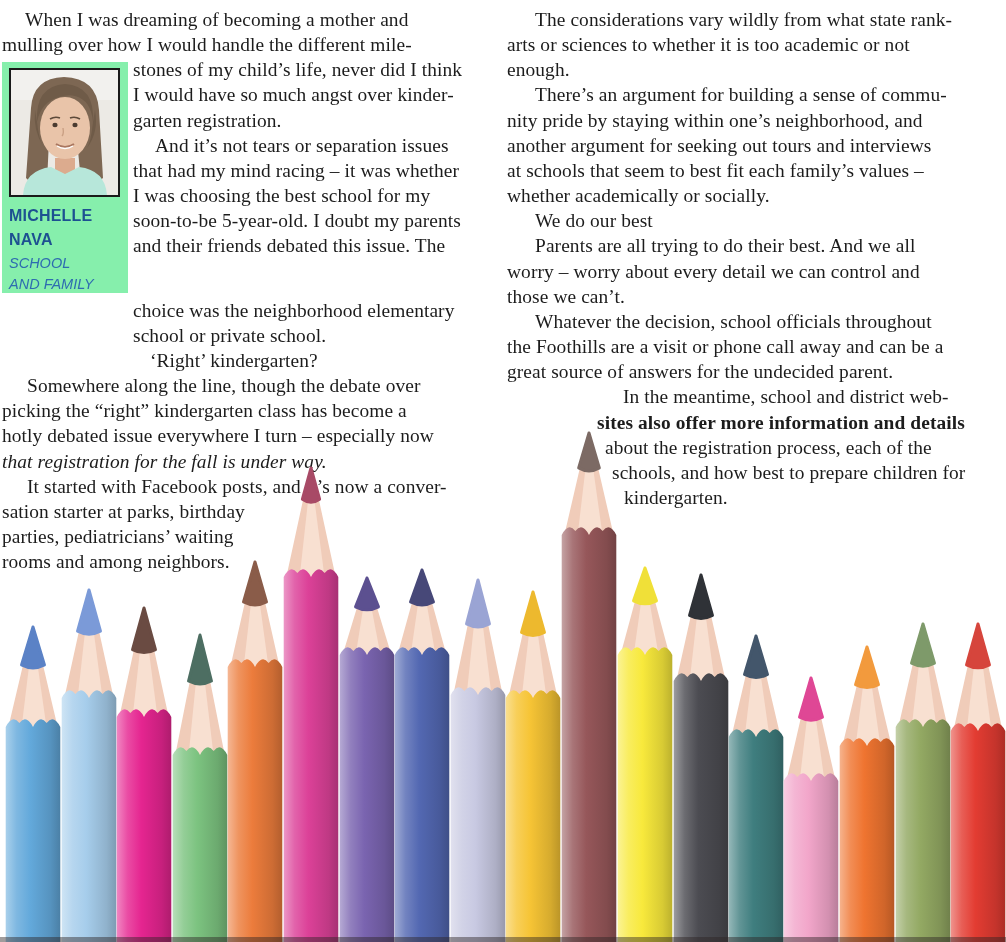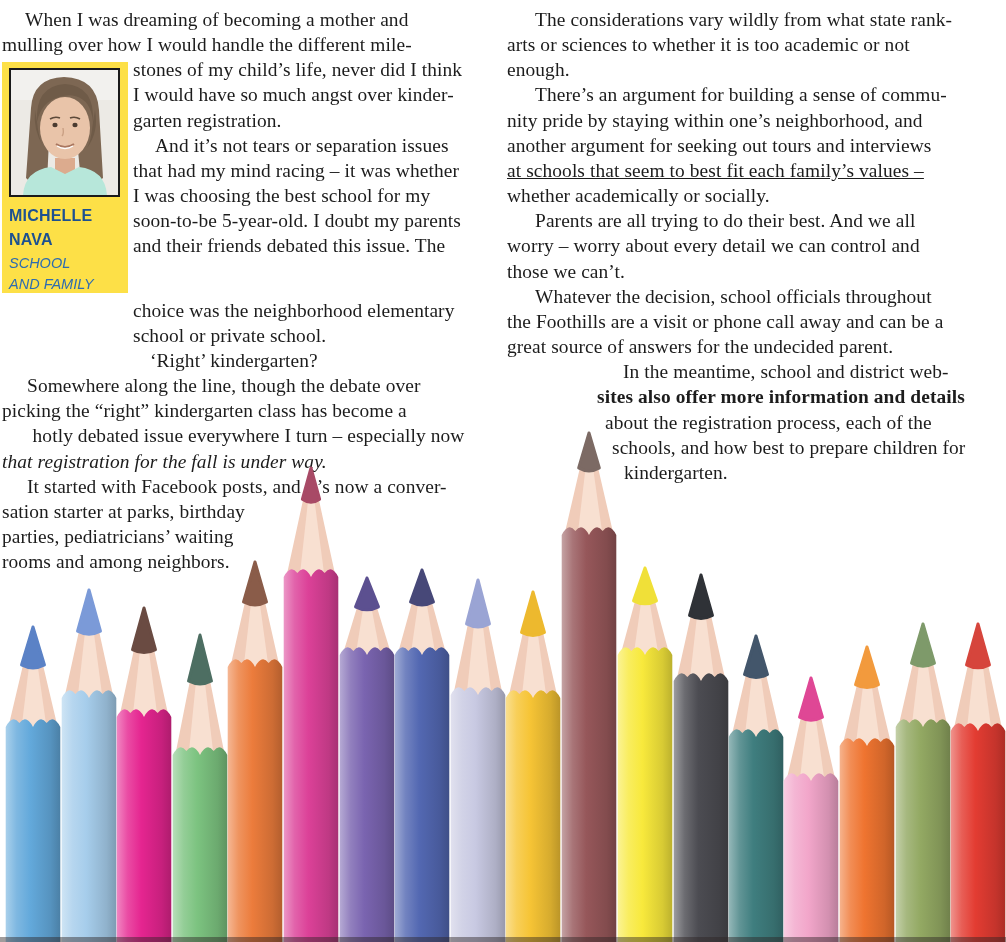--- a/index.html
+++ b/index.html
@@ -72,51 +72,52 @@
       <div class="tl" style="padding-left: 155px;">And it’s not tears or separation issues</div>
       <div class="tl" style="padding-left: 133px;">that had my mind racing – it was whether</div>
       <div class="tl" style="padding-left: 133px;">I was choosing the best school for my</div>
       <div class="tl" style="padding-left: 133px;">soon-to-be 5-year-old. I doubt my parents</div>
       <div class="tl" style="padding-left: 133px;">and their friends debated this issue. The</div>
       <div class="tl" style="padding-left: 133px; margin-top: 39px;">choice was the neighborhood elementary</div>
       <div class="tl" style="padding-left: 133px;">school or private school.</div>
       <div class="tl" style="padding-left: 150px;">‘Right’ kindergarten?</div>
       <div class="tl" style="padding-left: 27px;">Somewhere along the line, though the debate over</div>
       <div class="tl" style="padding-left: 2px;">picking the “right” kindergarten class has become a</div>
-      <div class="tl" style="padding-left: 2px; text-align: center;">hotly debated issue everywhere I turn – especially now</div>
+      <div class="tl" style="padding-left: 2px;">hotly debated issue everywhere I turn – especially now</div>
       <div class="tl" style="padding-left: 2px; font-style: italic;">that registration for the fall is under way.</div>
       <div class="tl" style="padding-left: 27px;">It started with Facebook posts, and it’s now a conver-</div>
       <div class="tl" style="padding-left: 2px;">sation starter at parks, birthday</div>
       <div class="tl" style="padding-left: 2px;">parties, pediatricians’ waiting</div>
       <div class="tl" style="padding-left: 2px;">rooms and among neighbors.</div>
     </div>
 
   <div class="col col-right" id="col-right">
       <div class="tl" style="padding-left: 30px;">The considerations vary wildly from what state rank-</div>
       <div class="tl" style="padding-left: 2px;">arts or sciences to whether it is too academic or not</div>
       <div class="tl" style="padding-left: 2px;">enough.</div>
       <div class="tl" style="padding-left: 30px;">There’s an argument for building a sense of commu-</div>
       <div class="tl" style="padding-left: 2px;">nity pride by staying within one’s neighborhood, and</div>
       <div class="tl" style="padding-left: 2px;">another argument for seeking out tours and interviews</div>
-      <div class="tl" style="padding-left: 2px; text-decoration: underline;">at schools that seem to best fit each family’s values –</div>
+      <div class="tl" style="padding-left: 2px;">at schools that seem to best fit each family’s values –</div>
       <div class="tl" style="padding-left: 2px;">whether academically or socially.</div>
+      <div class="tl" style="padding-left: 30px;">We do our best</div>
       <div class="tl" style="padding-left: 30px;">Parents are all trying to do their best. And we all</div>
       <div class="tl" style="padding-left: 2px;">worry – worry about every detail we can control and</div>
       <div class="tl" style="padding-left: 2px;">those we can’t.</div>
       <div class="tl" style="padding-left: 30px;">Whatever the decision, school officials throughout</div>
       <div class="tl" style="padding-left: 2px;">the Foothills are a visit or phone call away and can be a</div>
       <div class="tl" style="padding-left: 2px;">great source of answers for the undecided parent.</div>
       <div class="tl" style="padding-left: 118px;">In the meantime, school and district web-</div>
       <div class="tl" style="padding-left: 92px; font-weight: bold;">sites also offer more information and details</div>
       <div class="tl" style="padding-left: 100px;">about the registration process, each of the</div>
       <div class="tl" style="padding-left: 107px;">schools, and how best to prepare children for</div>
       <div class="tl" style="padding-left: 119px;">kindergarten.</div>
     </div>
 
-  <div class="byline-box" id="byline-box" style="background: #fde047;">
+  <div class="byline-box" id="byline-box" style="background: #86efac;">
     <div class="photo-frame">
       <svg width="107" height="125" viewBox="0 0 107 125">
         <rect x="0" y="0" width="107" height="125" fill="#eceae5"></rect>
         <rect x="0" y="0" width="107" height="30" fill="#f2f1ee"></rect>
 
         <path d="M20 38 Q22 8 53 7 Q86 8 88 40 L92 108 Q80 118 70 112 L66 70 Q60 80 46 80 Q40 78 38 70 L36 112 Q24 118 15 108 Z" fill="#7d6753"></path>
 
         <rect x="44" y="88" width="20" height="16" fill="#dcab8e"></rect>
         <path d="M12 125 Q14 100 40 97 L54 104 L68 97 Q94 100 96 125 Z" fill="#b7e7da"></path>
 

